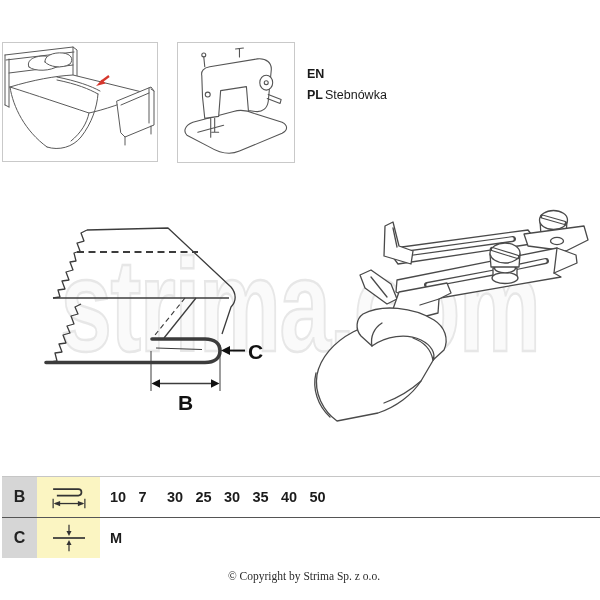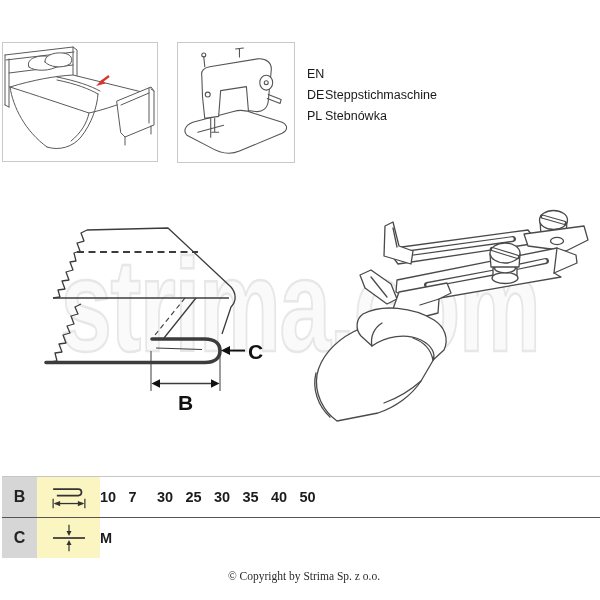--- a/index.html
+++ b/index.html
@@ -8,41 +8,41 @@
 
   
   .thumb-box{position:absolute;border:1px solid #c9c9c9;background:#fff;}
   #bed-box{left:2px;top:42px;width:154px;height:118px;}
   #machine-box{left:177px;top:42px;width:116px;height:119px;}
   .thumb-box svg{display:block;width:100%;height:100%;}
 
   
   #languages{position:absolute;left:307px;top:64px;font-size:12.5px;line-height:21px;}
   .lang-row{display:flex;}
-  .lang-code{font-weight:normal;width:18px;}
+  .lang-code{font-weight:bold;width:18px;}
   .lang-label{font-weight:400;}
 
   
   #watermark{position:absolute;left:300px;top:240px;white-space:nowrap;
     font-weight:bold;font-size:132px;line-height:1;letter-spacing:-2px;
     color:#fafafa;-webkit-text-stroke:2.5px #e7e7e7;
     transform:translateX(-50%) scaleX(0.70);transform-origin:center top;z-index:1;}
 
   
   #fold-diagram{position:absolute;left:15px;top:200px;width:250px;height:215px;z-index:2;}
   #binder{position:absolute;left:300px;top:190px;width:290px;height:240px;z-index:2;}
 
   
   #size-table{position:absolute;left:2px;top:476px;width:598px;border-top:1px solid #c6c6c6;z-index:3;}
   .t-row{display:flex;align-items:stretch;height:40px;}
   .t-row.divided{border-top:1.5px solid #555;}
   .key-cell{width:35px;background:#d6d6d6;display:flex;align-items:center;justify-content:center;
             font-weight:bold;font-size:16px;color:#222;}
   .icon-cell{width:63px;background:#fbf5c2;display:flex;align-items:center;justify-content:center;}
-  .vals-cell{flex:1;display:flex;align-items:center;}
+  .vals-cell{flex:1;display:flex;align-items:center;padding-left:10px;}
   .size-val{display:inline-block;width:28.5px;font-weight:bold;font-size:14.5px;color:#1c1c1c;}
 
   
   #copyright{position:absolute;left:4px;top:570px;width:100%;text-align:center;
     font-family:"Liberation Serif",serif;font-size:11.5px;color:#2b2b2b;z-index:3;}
 
   svg text{font-family:"Liberation Sans",sans-serif;}
 </style>
 </head>
 <body>
@@ -108,24 +108,20 @@
         <path d="M20,90 L46,83"></path>
 
         <path d="M91,52 L104,57 L103,61 L90,56"></path>
       </g>
     </svg>
   </div>
 
   <div id="languages">
     <div class="lang-row">
       <span class="lang-code">EN</span>
-    </div>
-    <div class="lang-row">
-      <span class="lang-code">DE</span>
-      <span class="lang-label">Steppstichmaschine</span>
     </div>
     <div class="lang-row">
       <span class="lang-code">PL</span>
       <span class="lang-label">Stebnówka</span>
     </div>
   </div>
 
   <svg id="fold-diagram" viewBox="0 0 250 215">
     <g stroke="#3c3c3c" fill="none" stroke-width="1.3" stroke-linejoin="round">
 

